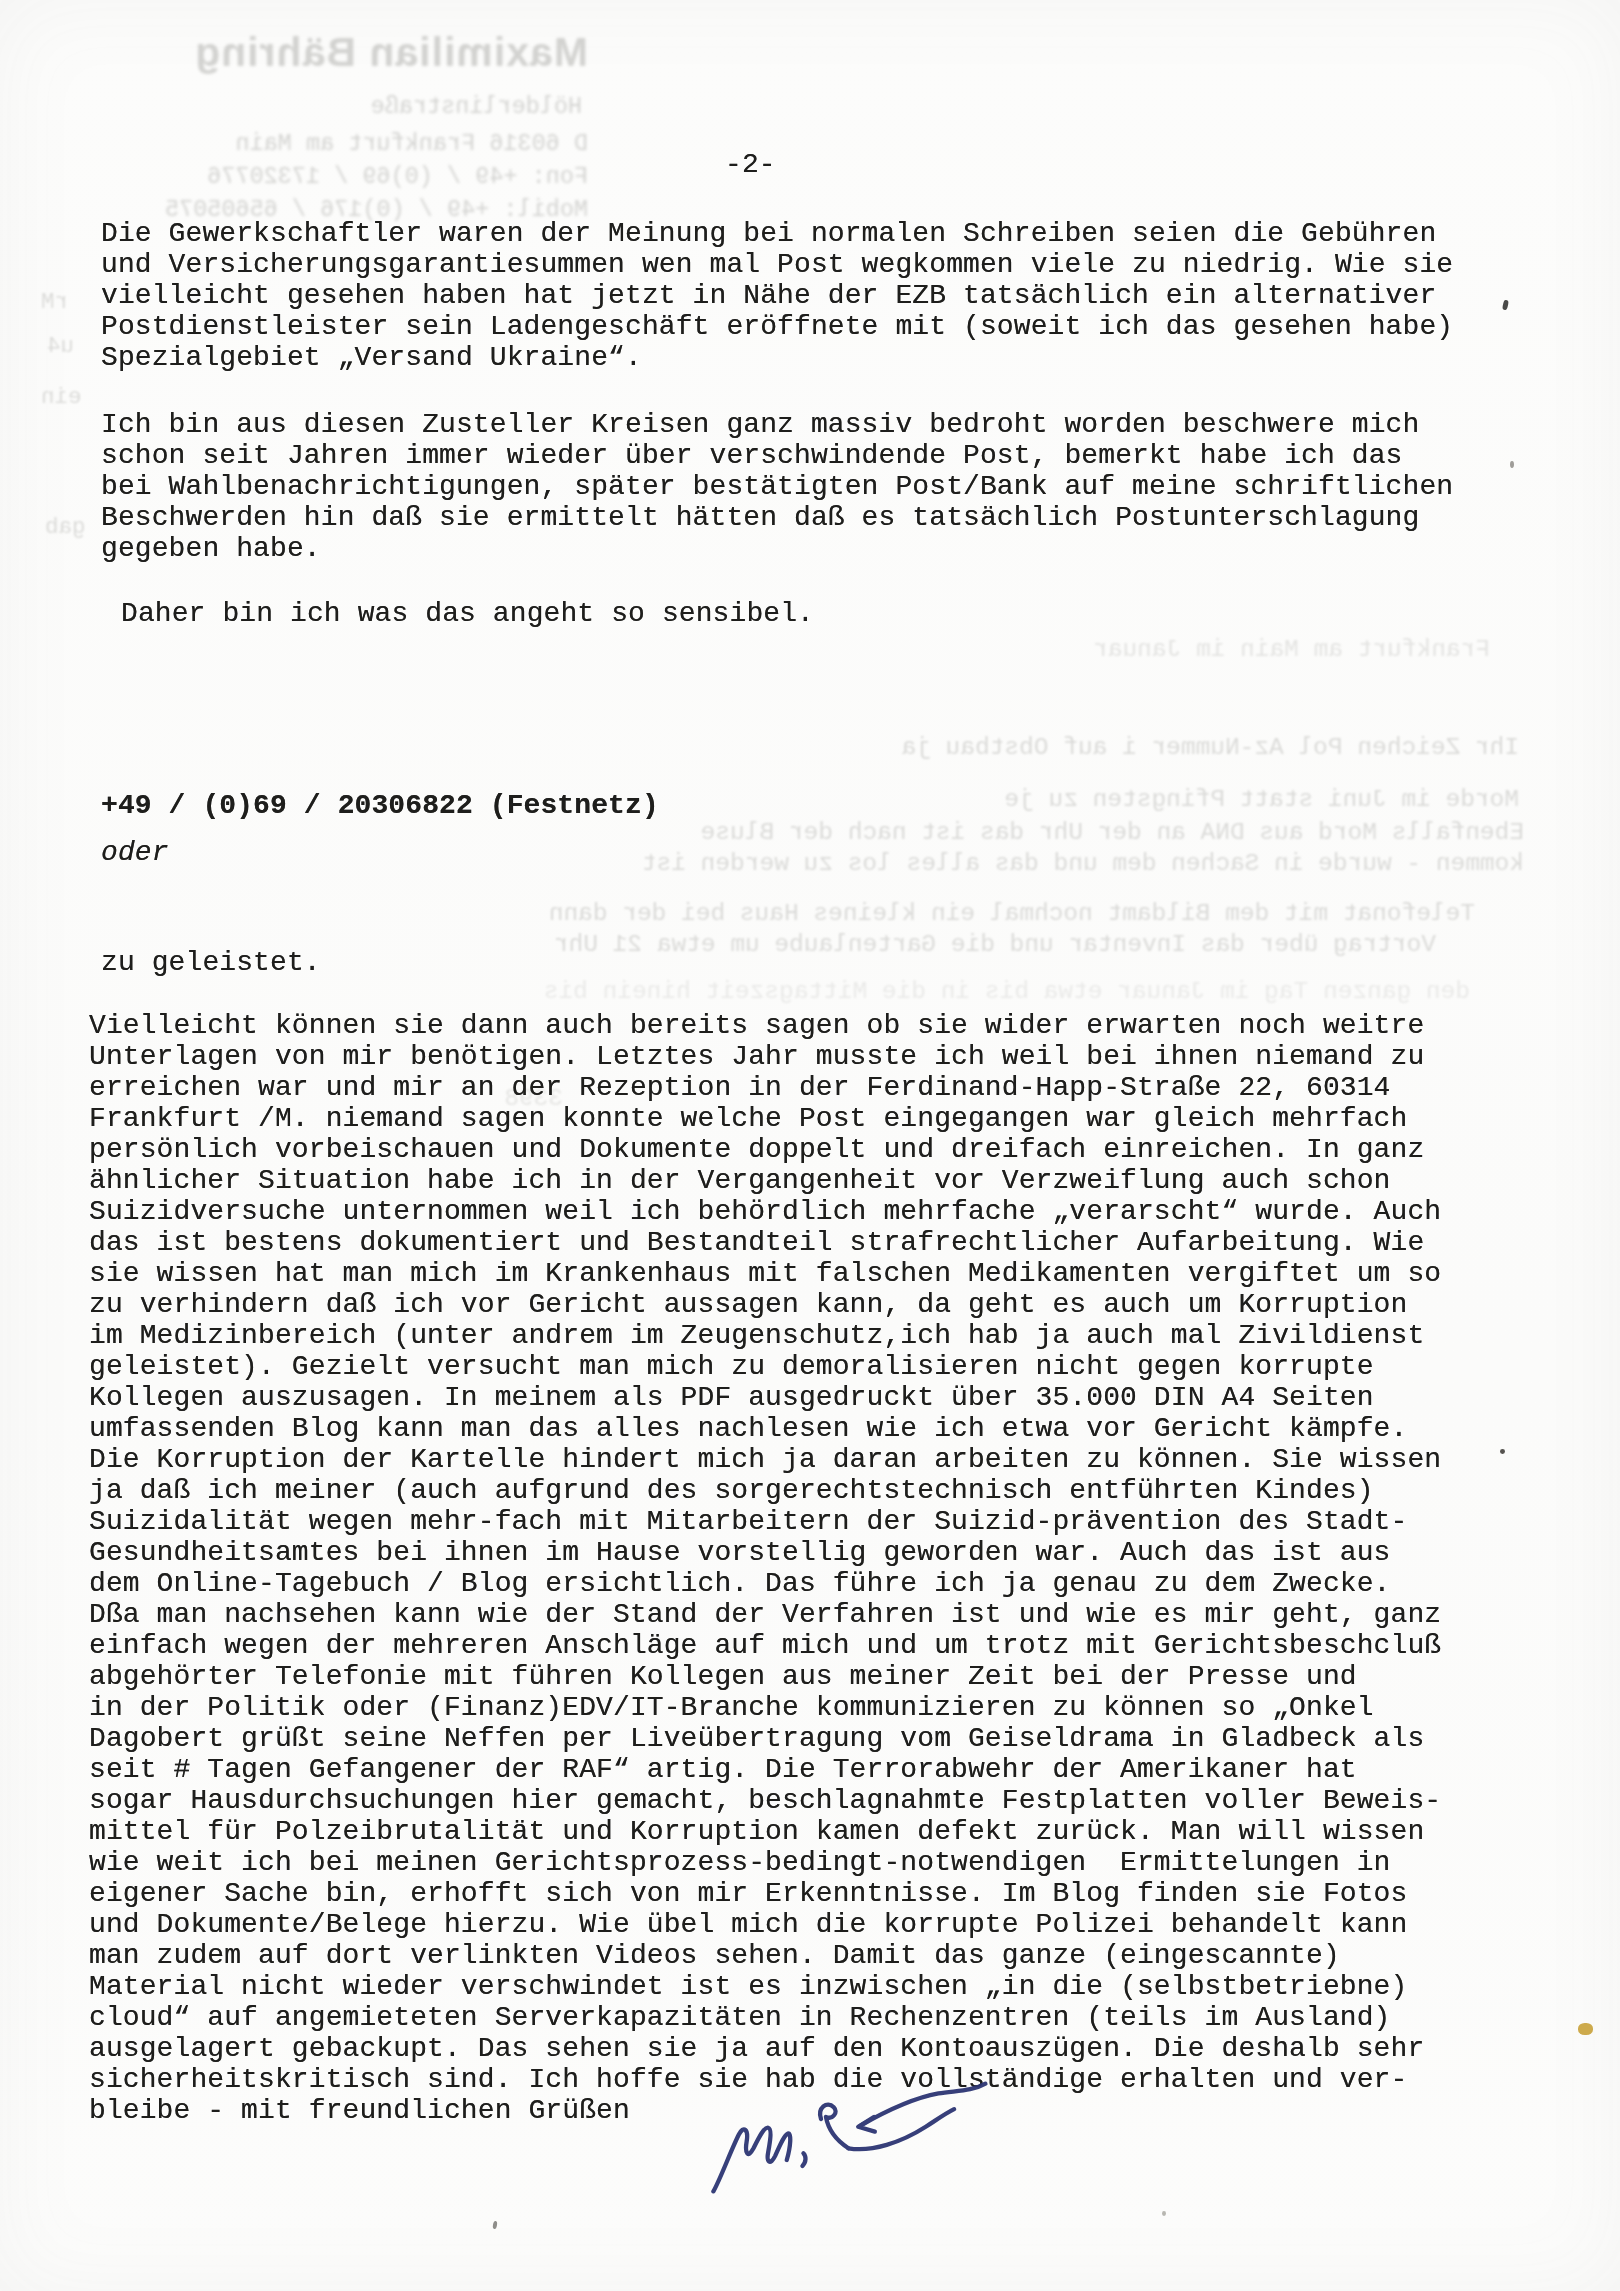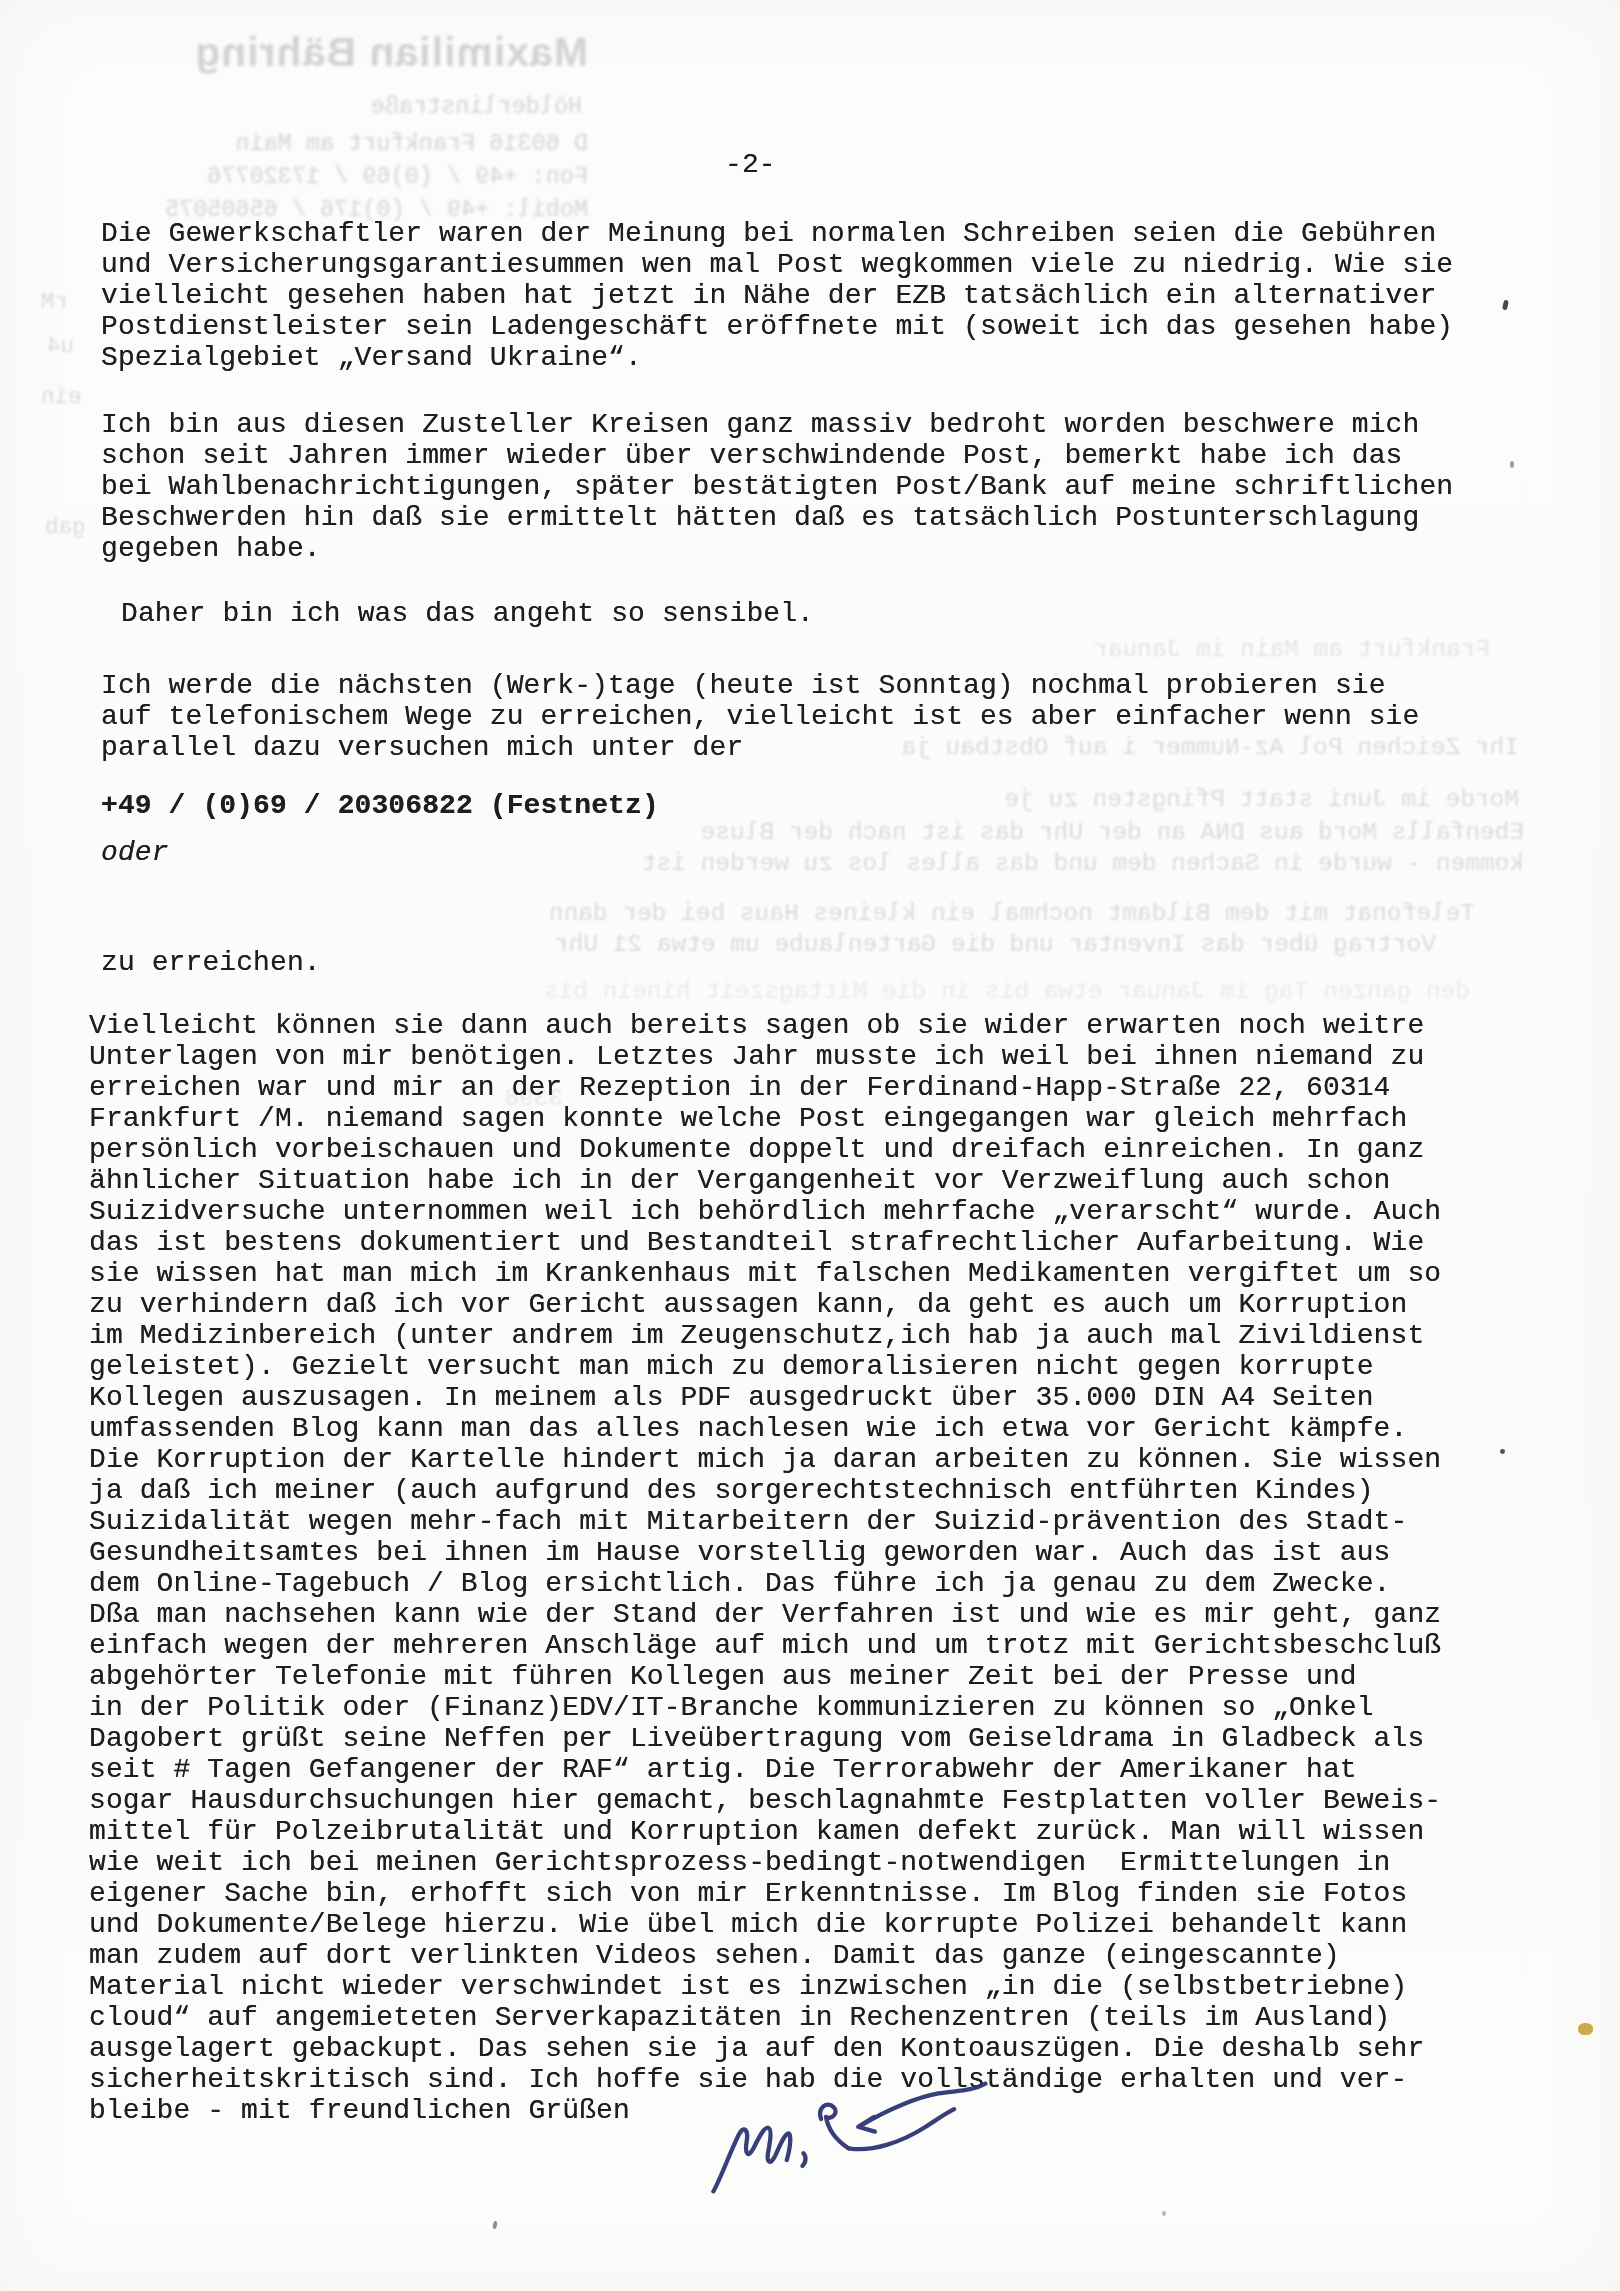--- a/index.html
+++ b/index.html
@@ -80,27 +80,24 @@
 und Versicherungsgarantiesummen wen mal Post wegkommen viele zu niedrig. Wie sie
 vielleicht gesehen haben hat jetzt in Nähe der EZB tatsächlich ein alternativer
 Postdienstleister sein Ladengeschäft eröffnete mit (soweit ich das gesehen habe)
 Spezialgebiet „Versand Ukraine“.</div>
   <div class="typed" style="left:101px;top:409px;">Ich bin aus diesen Zusteller Kreisen ganz massiv bedroht worden beschwere mich
 schon seit Jahren immer wieder über verschwindende Post, bemerkt habe ich das
 bei Wahlbenachrichtigungen, später bestätigten Post/Bank auf meine schriftlichen
 Beschwerden hin daß sie ermittelt hätten daß es tatsächlich Postunterschlagung
 gegeben habe.</div>
   <div class="typed" style="left:101px;top:598px;margin-left:20px;">Daher bin ich was das angeht so sensibel.</div>
-  <div class="typed" style="left:101px;top:670px;">Ich werde die nächsten (Werk-)tage (heute ist Sonntag) nochmal probieren sie
-auf telefonischem Wege zu erreichen, vielleicht ist es aber einfacher wenn sie
-parallel dazu versuchen mich unter der</div>
 
   <div class="typed bold" style="left:101px;top:790px;">+49 / (0)69 / 20306822 (Festnetz)</div>
   <div class="typed" style="left:101px;top:837px;font-style:italic;">oder</div>
-  <div class="typed" style="left:101px;top:947px;">zu erreichen.</div>
+  <div class="typed" style="left:101px;top:947px;">zu geleistet.</div>
 
   <div class="typed" style="left:89px;top:1010px;">Vielleicht können sie dann auch bereits sagen ob sie wider erwarten noch weitre
 Unterlagen von mir benötigen. Letztes Jahr musste ich weil bei ihnen niemand zu
 erreichen war und mir an der Rezeption in der Ferdinand-Happ-Straße 22, 60314
 Frankfurt /M. niemand sagen konnte welche Post eingegangen war gleich mehrfach
 persönlich vorbeischauen und Dokumente doppelt und dreifach einreichen. In ganz
 ähnlicher Situation habe ich in der Vergangenheit vor Verzweiflung auch schon
 Suizidversuche unternommen weil ich behördlich mehrfache „verarscht“ wurde. Auch
 das ist bestens dokumentiert und Bestandteil strafrechtlicher Aufarbeitung. Wie
 sie wissen hat man mich im Krankenhaus mit falschen Medikamenten vergiftet um so

